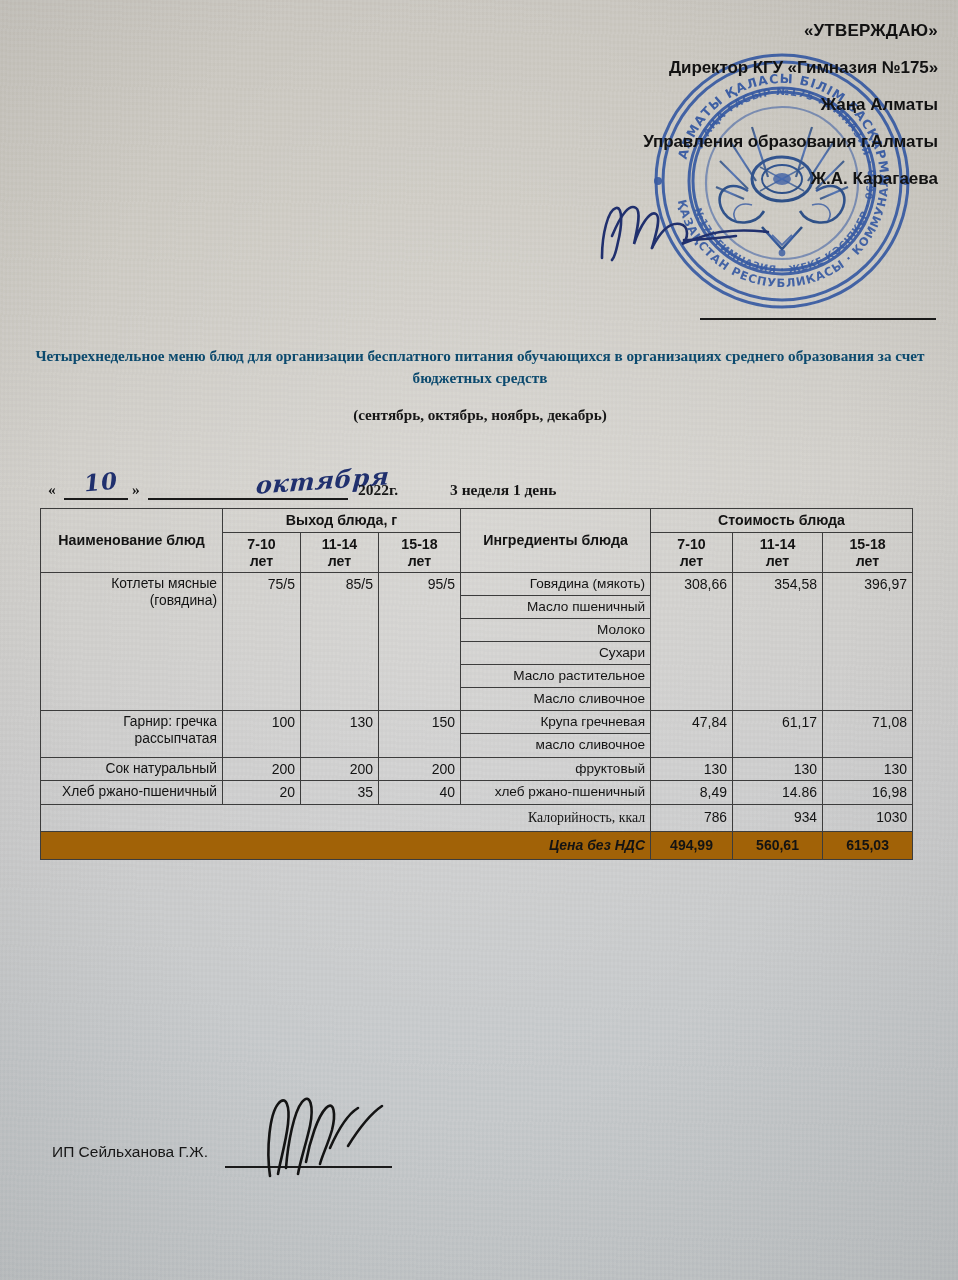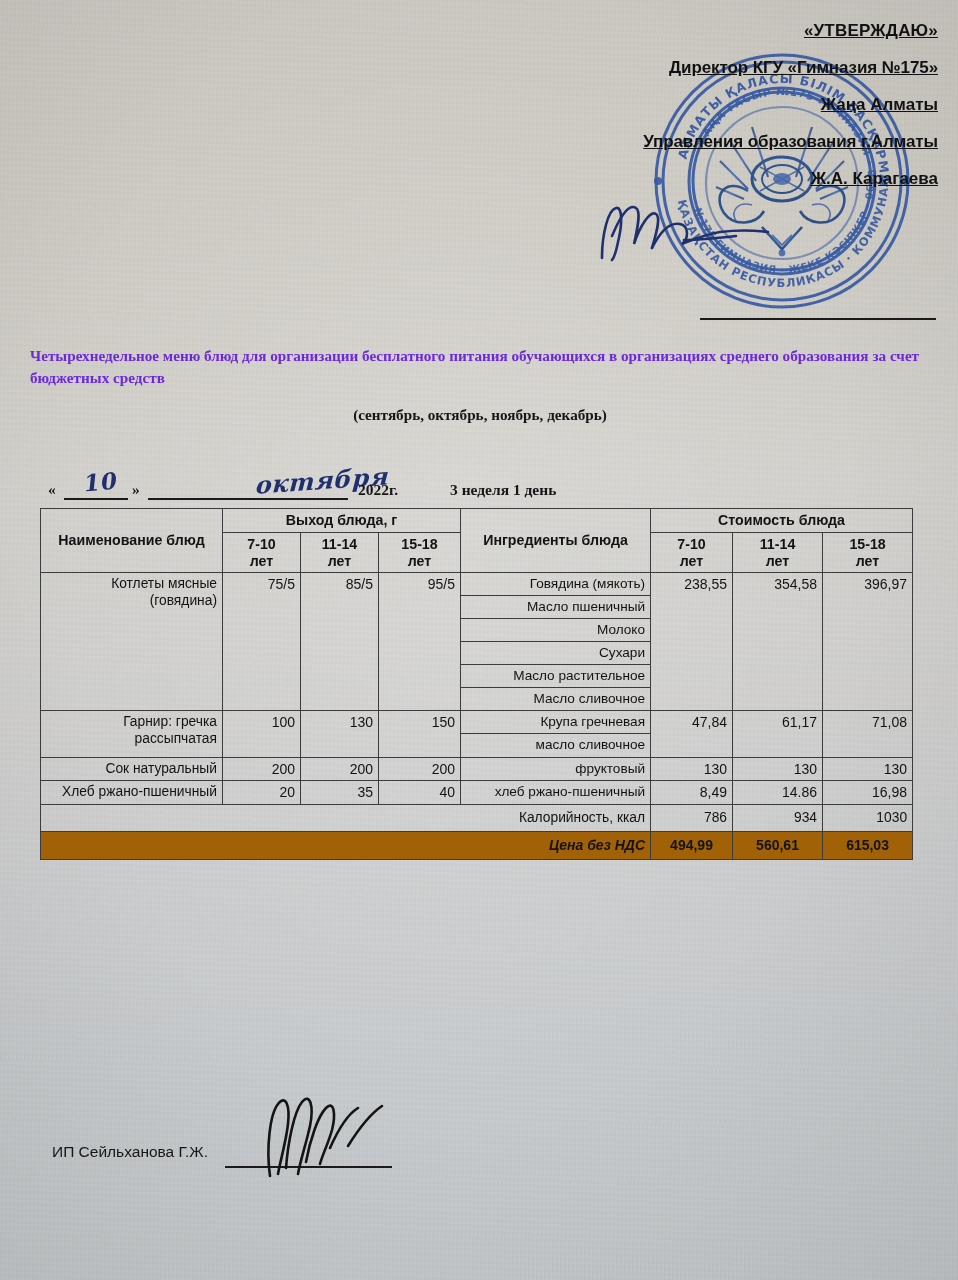--- a/index.html
+++ b/index.html
@@ -35,21 +35,21 @@
   
   .approval{
     position:absolute;left:470px;top:22px;width:468px;
     text-align:right;
     font-weight:bold;
     font-size:17.5px;
     line-height:1.0;
     color:#121212;
     z-index:5;
   }
-  .approval .ln{display:block;margin-bottom:20px;white-space:nowrap;text-decoration:underline;}
+  .approval .ln{display:block;margin-bottom:20px;white-space:nowrap;}
   .approval .ln.l1{font-size:17px;letter-spacing:.2px;}
   .approval .ln.l2{font-size:17px;letter-spacing:-.1px;}
   .approval .ln.l3{font-size:17px;}
   .approval .ln.l4{font-size:17px;letter-spacing:-.1px;}
   .approval .ln.l5{font-size:17px;}
 
   .rule-under-approval{
     position:absolute;left:700px;top:318px;width:236px;height:0;
     border-top:2.5px solid #1a1a1a;
     z-index:6;
@@ -65,25 +65,26 @@
 
   
   .dir-sign{
     position:absolute;left:596px;top:196px;width:210px;height:70px;z-index:6;
     pointer-events:none;
   }
 
   
   .title{
     position:absolute;left:30px;top:345px;width:900px;
+    text-align:center;
     font-family:"Liberation Serif","DejaVu Serif",serif;
     font-weight:bold;
     font-size:15.2px;
     line-height:1.42;
-    color:#6d28d9;
+    color:#0c4a6e;
     z-index:5;
   }
   .subtitle{
     position:absolute;left:30px;top:406px;width:900px;
     text-align:center;
     font-family:"Liberation Serif","DejaVu Serif",serif;
     font-weight:bold;
     font-size:15.2px;
     color:#161616;
     z-index:5;
@@ -135,21 +136,21 @@
     font-weight:bold;
     text-align:center;
     vertical-align:middle;
     font-size:14.2px;
   }
   th.hcell-sub{font-size:14px;text-align:left;padding-left:6px;vertical-align:top;margin-left:36px;}
   td.num{text-align:center;font-size:14px;vertical-align:top;padding-top:4px;}
   td.ing{font-size:13.6px;padding-left:7px;}
   td.dish{font-size:13.8px;padding-left:7px;padding-top:4px;}
   tr.kcal td{font-size:13.8px;padding-top:5px;padding-bottom:5px;}
-  tr.kcal td.lbl{padding-left:24px;}
+  tr.kcal td.lbl{padding-left:24px;font-family:Liberation Serif, serif;}
   tr.price td{
     background:#a16207;
     font-weight:bold;font-style:italic;
     font-size:14px;
     padding-top:5px;padding-bottom:6px;
   }
   tr.price td.lbl{padding-left:12px;}
   tr.price td.num{font-style:normal;text-align:center;margin-left:12px;}
 
   
@@ -330,21 +331,21 @@
     </tr>
   </thead>
   <tbody>
 
     <tr>
       <td class="dish" rowspan="6">Котлеты мясные (говядина)</td>
       <td class="num" rowspan="6">75/5</td>
       <td class="num" rowspan="6">85/5</td>
       <td class="num" rowspan="6">95/5</td>
       <td class="ing">Говядина (мякоть)</td>
-      <td class="num" rowspan="6">238,55</td>
+      <td class="num" rowspan="6">308,66</td>
       <td class="num" rowspan="6">354,58</td>
       <td class="num" rowspan="6">396,97</td>
     </tr>
     <tr>
       <td class="ing">Масло пшеничный</td>
     </tr>
     <tr>
       <td class="ing">Молоко</td>
     </tr>
     <tr>

